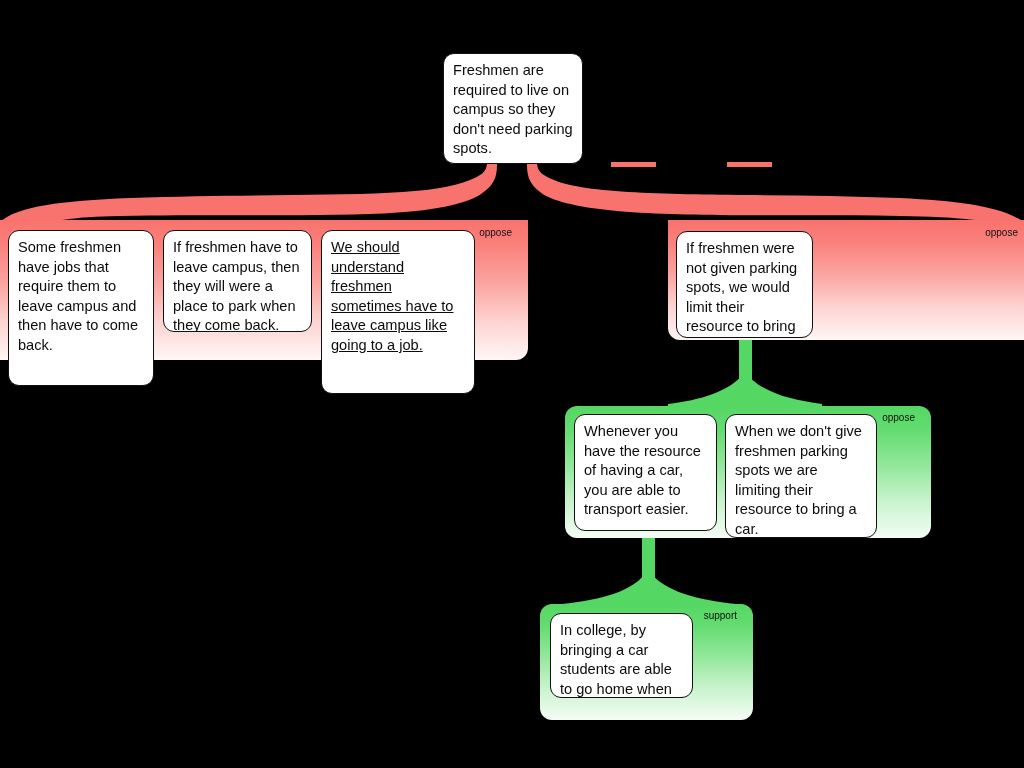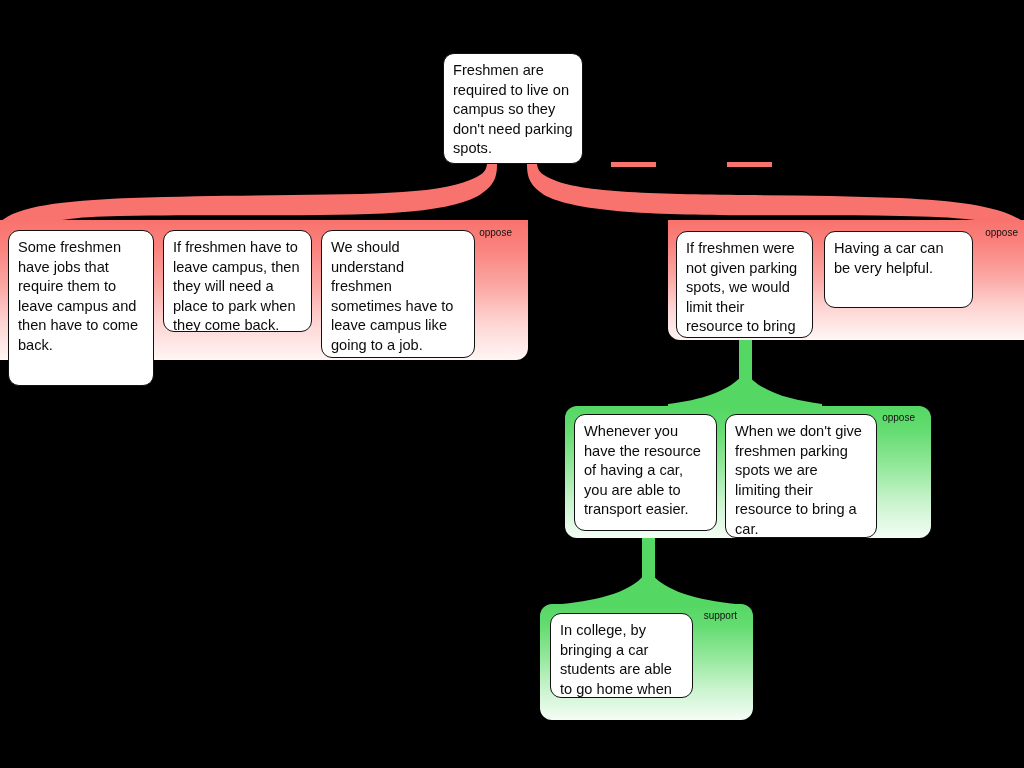--- a/index.html
+++ b/index.html
@@ -126,28 +126,27 @@
       L 562 614 L 736 614 L 736 604
       C 698 600, 664 592, 648 570 Z"></path>
   </svg>
 
   <div class="card root" style="left:443px; top:53px; width:140px; height:111px;">Freshmen are required to live on campus so they don't need parking spots.</div>
 
   <div class="panel oppose" style="left:-10px; top:221px; width:538px; height:139px; border-radius:0 12px 12px 0;">
     <span class="panel-label">oppose</span>
   </div>
   <div class="card" style="left:8px; top:230px; width:146px; height:156px;">Some freshmen have jobs that require them to leave campus and then have to come back.</div>
-  <div class="card" style="left:163px; top:230px; width:149px; height:102px;">If freshmen have to leave campus, then they will need a place to park when they come back.</div>
-  <div class="card" style="left:321px; top:230px; width:154px; height:128px;">We should understand freshmen sometimes have to leave campus like going to a job.</div>
+  <div class="card" style="left:163px; top:230px; width:149px; height:102px;">If freshmen have to leave campus, then they will were a place to park when they come back.</div>
+  <div class="card" style="left:321px; top:230px; width:154px; height:164px;text-decoration:underline;">We should understand freshmen sometimes have to leave campus like going to a job.</div>
 
   <div class="panel oppose" style="left:668px; top:221px; width:366px; height:119px; border-radius:12px 0 0 12px;">
     <span class="panel-label">oppose</span>
   </div>
   <div class="card" style="left:676px; top:231px; width:137px; height:107px;">If freshmen were not given parking spots, we would limit their resource to bring a car.</div>
-  <div class="card" style="left:824px; top:231px; width:149px; height:77px;">Having a car can be very helpful.</div>
 
   <div class="panel support" style="left:565px; top:406px; width:366px; height:132px;">
     <span class="panel-label">oppose</span>
   </div>
   <div class="card" style="left:574px; top:414px; width:143px; height:117px;">Whenever you have the resource of having a car, you are able to transport easier.</div>
   <div class="card" style="left:725px; top:414px; width:152px; height:124px;">When we don't give freshmen parking spots we are limiting their resource to bring a car.</div>
 
   <div class="panel support" style="left:540px; top:604px; width:213px; height:116px;">
     <span class="panel-label">support</span>
   </div>

